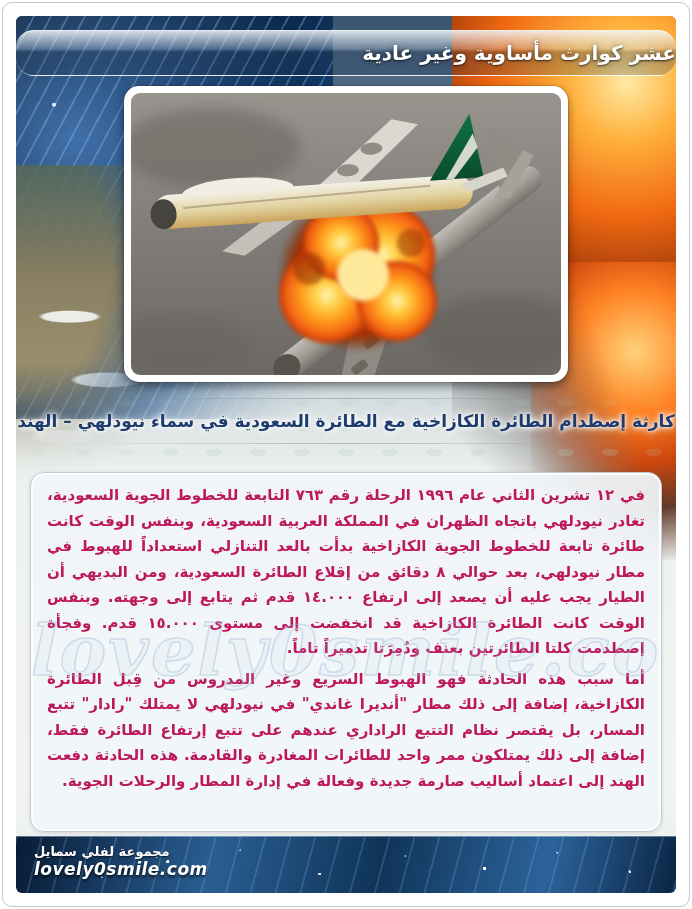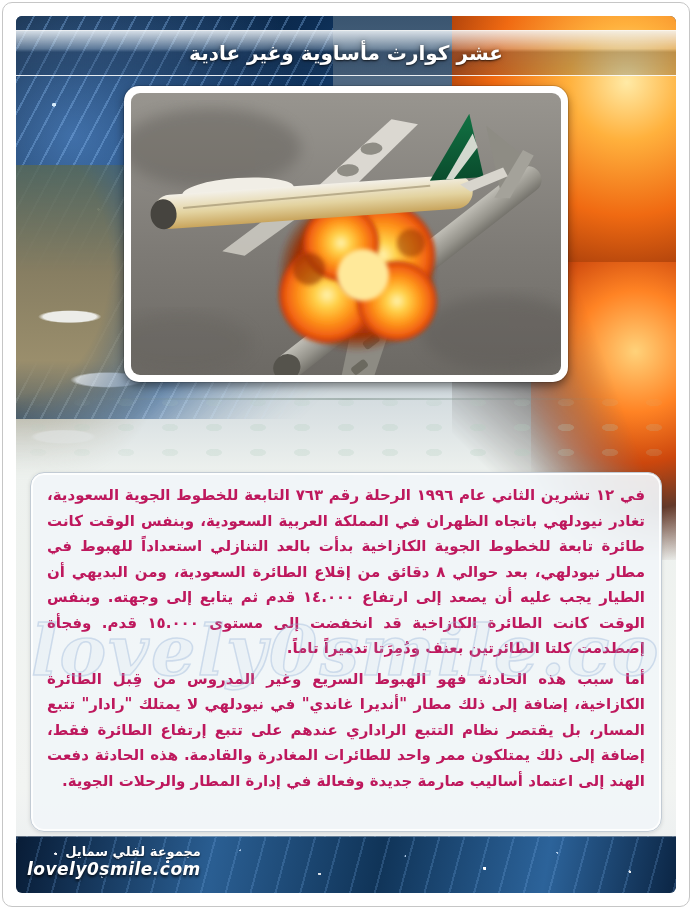--- a/index.html
+++ b/index.html
@@ -59,24 +59,25 @@
     left:0;top:374px;width:100%;height:96px;opacity:.7;
     background:radial-gradient(ellipse 13px 6px at center,rgba(178,206,190,.38) 0 58%,transparent 66%);
     background-size:44px 25px;
     -webkit-mask-image:radial-gradient(ellipse at 55% 50%,#000 40%,transparent 85%);
     mask-image:radial-gradient(ellipse at 55% 50%,#000 40%,transparent 85%);
   }
 
   
   .banner{
     position:absolute;left:0;top:14px;width:100%;height:44px;
-    display:flex;align-items:center;justify-content:center;
+    display:flex;align-items:center;justify-content:flex-end;
     background:linear-gradient(180deg,rgba(242,247,251,.85) 0%,rgba(190,205,218,.35) 40%,rgba(40,62,90,.30) 48%,rgba(22,42,66,.22) 100%);
     border-top:1px solid rgba(255,255,255,.9);
     border-bottom:1px solid rgba(255,255,255,.45);
+    border-radius:18px;
   }
   .banner-title{
     direction:rtl;color:#ffffff;font-size:20px;font-weight:bold;
     text-shadow:0 1px 2px rgba(0,0,0,.65),0 0 6px rgba(0,0,0,.35);
   }
 
   
   .photo-frame{
     position:absolute;top:70px;left:50%;transform:translateX(-50%);
     background:#ffffff;border-radius:15px;padding:7px;
@@ -125,21 +126,21 @@
       radial-gradient(circle 1.5px at 34% 24%,rgba(205,228,255,.75) 60%,transparent 72%),
       radial-gradient(circle 2px at 46% 66%,rgba(255,255,255,.85) 60%,transparent 72%),
       radial-gradient(circle 1.5px at 59% 34%,rgba(205,228,255,.8) 60%,transparent 72%),
       radial-gradient(circle 2.5px at 71% 56%,#fff 60%,transparent 72%),
       radial-gradient(circle 1.5px at 82% 28%,rgba(212,232,255,.8) 60%,transparent 72%),
       radial-gradient(circle 2px at 93% 62%,rgba(255,255,255,.9) 60%,transparent 72%),
       repeating-linear-gradient(105deg,rgba(130,185,245,.20) 0 2px,transparent 2px 24px),
       linear-gradient(100deg,#081c36 0%,#2a5e92 30%,#103458 55%,#2c639a 80%,#0b2544 100%);
     border-top:1px solid rgba(255,255,255,.35);
   }
-  .credit{position:absolute;left:11px;top:7px;text-align:right;}
+  .credit{position:absolute;left:18px;top:7px;text-align:left;}
   .credit-ar{
     direction:rtl;color:#fff;font-size:13px;font-weight:bold;
     text-shadow:0 1px 2px rgba(0,0,0,.75);
   }
   .credit-en{
     color:#fff;font-size:17px;font-weight:bold;font-style:italic;
     letter-spacing:.5px;text-shadow:0 2px 3px rgba(0,0,0,.8);
   }
 </style>
 </head>
@@ -240,20 +241,21 @@
           <line x1="52" y1="106" x2="300" y2="101" stroke="#9a8c6a" stroke-width="2" opacity="0.6"></line>
           <polygon points="300,96 344,32 354,96" fill="url(#greenTail)"></polygon>
           <polygon points="316,96 346,52 350,66 324,96" fill="#e9e7e0" opacity="0.9"></polygon>
           <polygon points="330,102 374,88 378,97 340,110" fill="#d8d5cd"></polygon>
         </g>
       </svg>
     </div>
 
     <div class="title-section">
       <div class="rule"></div>
+      <h1 class="article-title">كارثة إصطدام الطائرة الكازاخية مع الطائرة السعودية في سماء نيودلهي – الهند</h1>
       <div class="rule"></div>
     </div>
 
     <div class="text-panel">
       <div class="watermark">lovely0smile.com</div>
       <p>في ١٢ تشرين الثاني عام ١٩٩٦ الرحلة رقم ٧٦٣ التابعة للخطوط الجوية السعودية، تغادر نيودلهي باتجاه الظهران في المملكة العربية السعودية، وبنفس الوقت كانت طائرة تابعة للخطوط الجوية الكازاخية بدأت بالعد التنازلي استعداداً للهبوط في مطار نيودلهي، بعد حوالي ٨ دقائق من إقلاع الطائرة السعودية، ومن البديهي أن الطيار يجب عليه أن يصعد إلى ارتفاع ١٤.٠٠٠ قدم ثم يتابع إلى وجهته. وبنفس الوقت كانت الطائرة الكازاخية قد انخفضت إلى مستوى ١٥.٠٠٠ قدم. وفجأة إصطدمت كلتا الطائرتين بعنف ودُمِرَتا تدميراً تاماً.</p>
       <p>أما سبب هذه الحادثة فهو الهبوط السريع وغير المدروس من قِبل الطائرة الكازاخية، إضافة إلى ذلك مطار "أنديرا غاندي" في نيودلهي لا يمتلك "رادار" تتبع المسار، بل يقتصر نظام التتبع الراداري عندهم على تتبع إرتفاع الطائرة فقط، إضافة إلى ذلك يمتلكون ممر واحد للطائرات المغادرة والقادمة. هذه الحادثة دفعت الهند إلى اعتماد أساليب صارمة جديدة وفعالة في إدارة المطار والرحلات الجوية.</p>
     </div>
 
     <div class="footer-strip">

